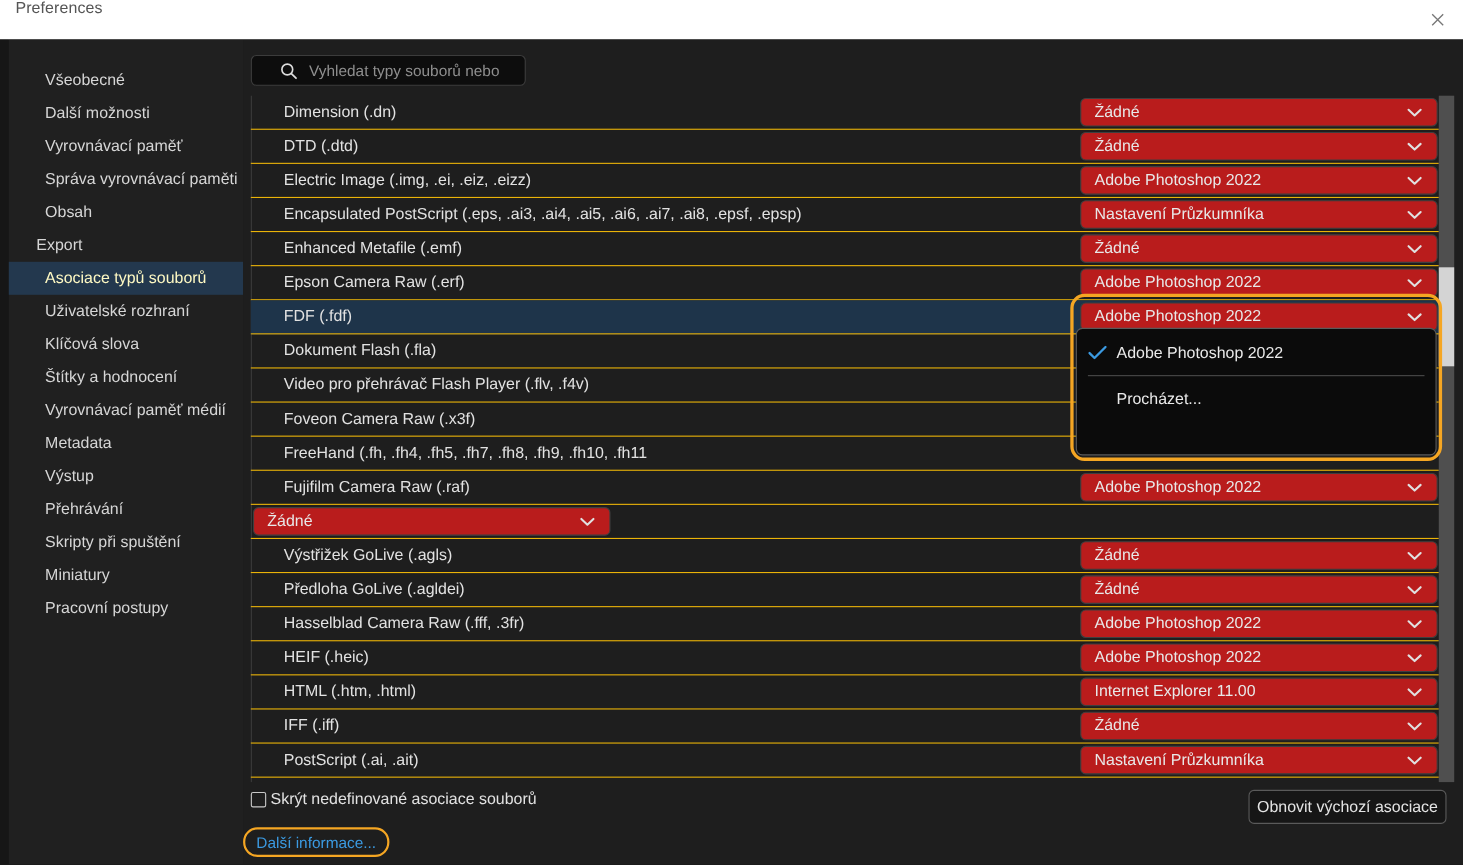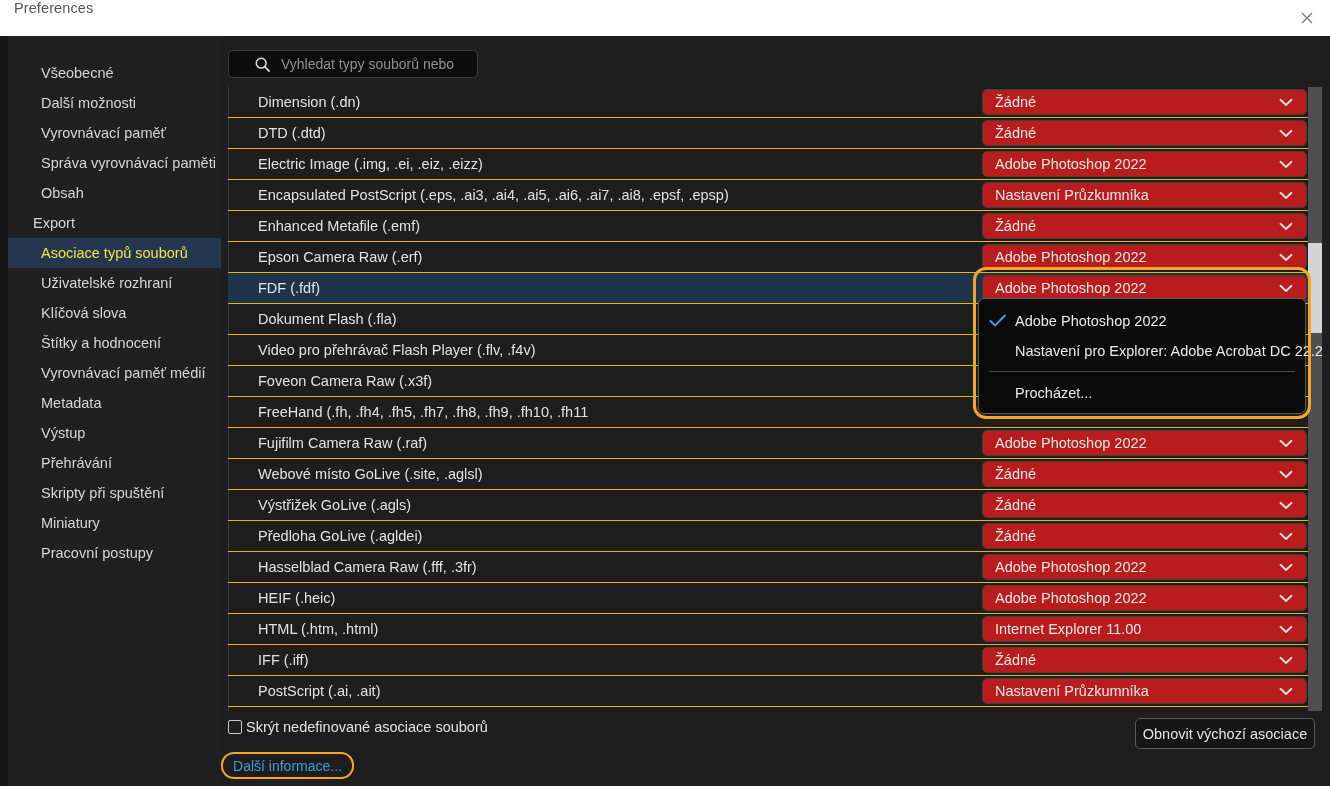--- a/index.html
+++ b/index.html
@@ -63,21 +63,21 @@
     color: #d6d6d6;
     cursor: pointer;
     white-space: nowrap;
   }
   .side-item.section {
     padding-left: 25px;
     color: #d6d6d6;
   }
   .side-item.selected {
     background: #23384e;
-    color: #fde047;
+    color: #fef9c3;
   }
 
   
   .content {
     position: absolute; left: 221px; top: 0;
     width: 1109px; height: 750px;
     background: #1e1e1e;
   }
 
   .search-wrap {
@@ -410,21 +410,20 @@
           <div class="row">
             <div class="row-name">Fujifilm Camera Raw (.raf)</div>
             <div class="row-select">
               <span class="val">Adobe Photoshop 2022</span>
               <svg class="chev" viewBox="0 0 14 9">
                 <path d="M1.5 1.8 L7 7 L12.5 1.8" stroke="#e0e0e0" stroke-width="1.9" fill="none" stroke-linecap="round" stroke-linejoin="round"></path>
               </svg>
             </div>
           </div>
           <div class="row">
-            <div class="row-name">Webové místo GoLive (.site, .aglsl)</div>
             <div class="row-select">
               <span class="val">Žádné</span>
               <svg class="chev" viewBox="0 0 14 9">
                 <path d="M1.5 1.8 L7 7 L12.5 1.8" stroke="#e0e0e0" stroke-width="1.9" fill="none" stroke-linecap="round" stroke-linejoin="round"></path>
               </svg>
             </div>
           </div>
           <div class="row">
             <div class="row-name">Výstřižek GoLive (.agls)</div>
             <div class="row-select">
@@ -494,24 +493,20 @@
         <div class="scrollbar-thumb" id="scroll-thumb" style="top: 156px; height: 90px;"></div>
       </div>
 
       <div class="dropdown-popup" id="dropdown-popup">
           <div class="dd-item">
             <svg class="dd-check" viewBox="0 0 18 14">
               <path d="M1.5 7 L6 11.5 L16 1.5" stroke="#3b9ae1" stroke-width="2.1" fill="none" stroke-linecap="round" stroke-linejoin="round"></path>
             </svg>
             <span>Adobe Photoshop 2022</span>
           </div>
-          <div class="dd-item">
-            <span class="dd-check"></span>
-            <span>Nastavení pro Explorer: Adobe Acrobat DC 22.2</span>
-          </div>
           <div class="dd-sep"></div>
           <div class="dd-item">
             <span class="dd-check"></span>
             <span>Procházet...</span>
           </div>
         </div>
       <div class="dropdown-highlight"></div>
 
       <div class="checkbox-row">
         <div class="checkbox-box"></div>

